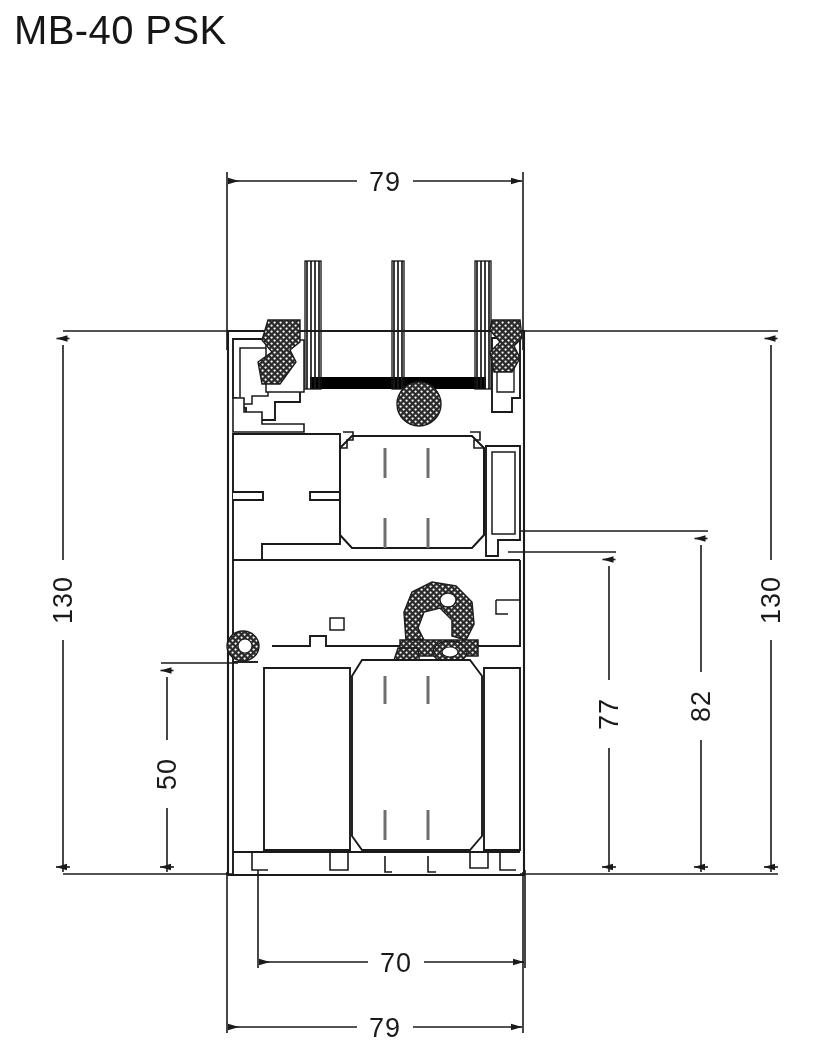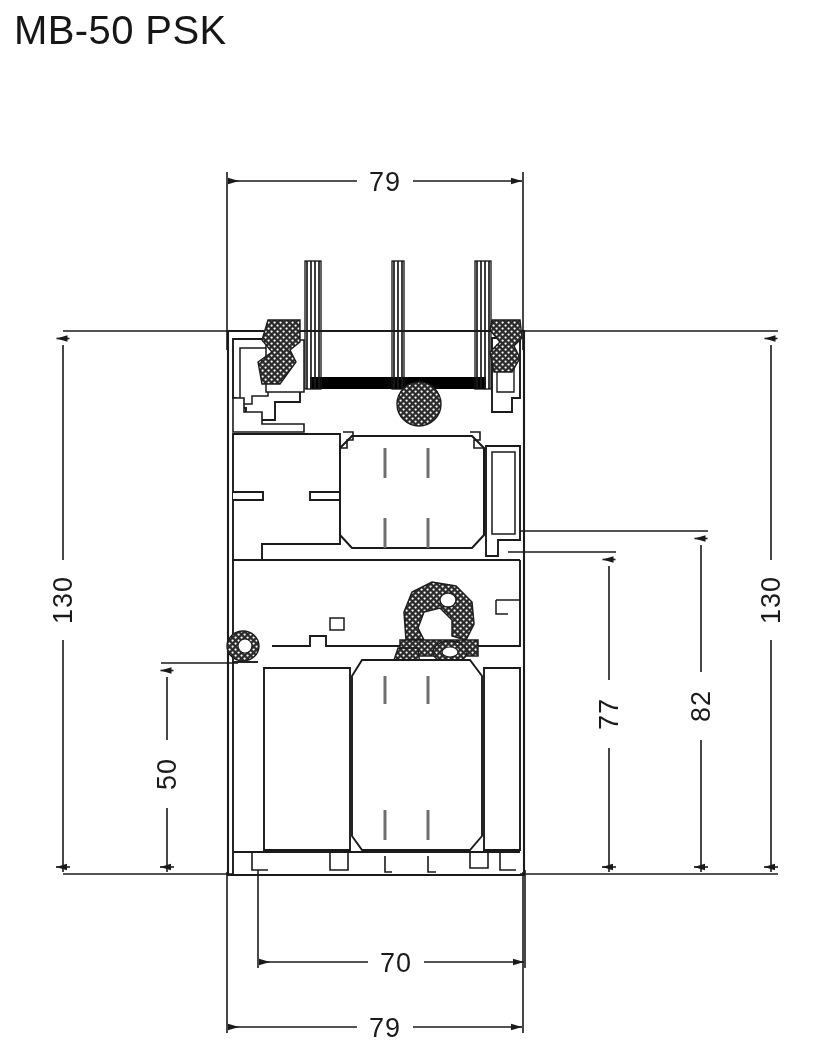--- a/index.html
+++ b/index.html
@@ -14,21 +14,21 @@
   .dimtxt{
     font-family:"Liberation Sans",sans-serif;
     font-size:27px;fill:#1a1a1a;letter-spacing:1px;
   }
 </style>
 </head>
 <body>
 
 <div id="stage">
 
-  <div id="title">MB-50 PSK</div>
+  <div id="title">MB-40 PSK</div>
 
   <svg width="831" height="1061" viewBox="0 0 831 1061">
     <defs>
       <pattern id="gaskethatch" width="6" height="6" patternUnits="userSpaceOnUse">
         <rect width="6" height="6" fill="#2b2b2b"></rect>
         <circle cx="1.6" cy="1.6" r="1.15" fill="#ffffff"></circle>
         <circle cx="4.6" cy="4.6" r="1.15" fill="#ffffff"></circle>
       </pattern>
       <marker id="arrR" markerWidth="12" markerHeight="8" refX="11" refY="4" orient="auto" markerUnits="userSpaceOnUse">
         <path d="M0,0.8 L11,4 L0,7.2 Z" fill="#1a1a1a"></path>

